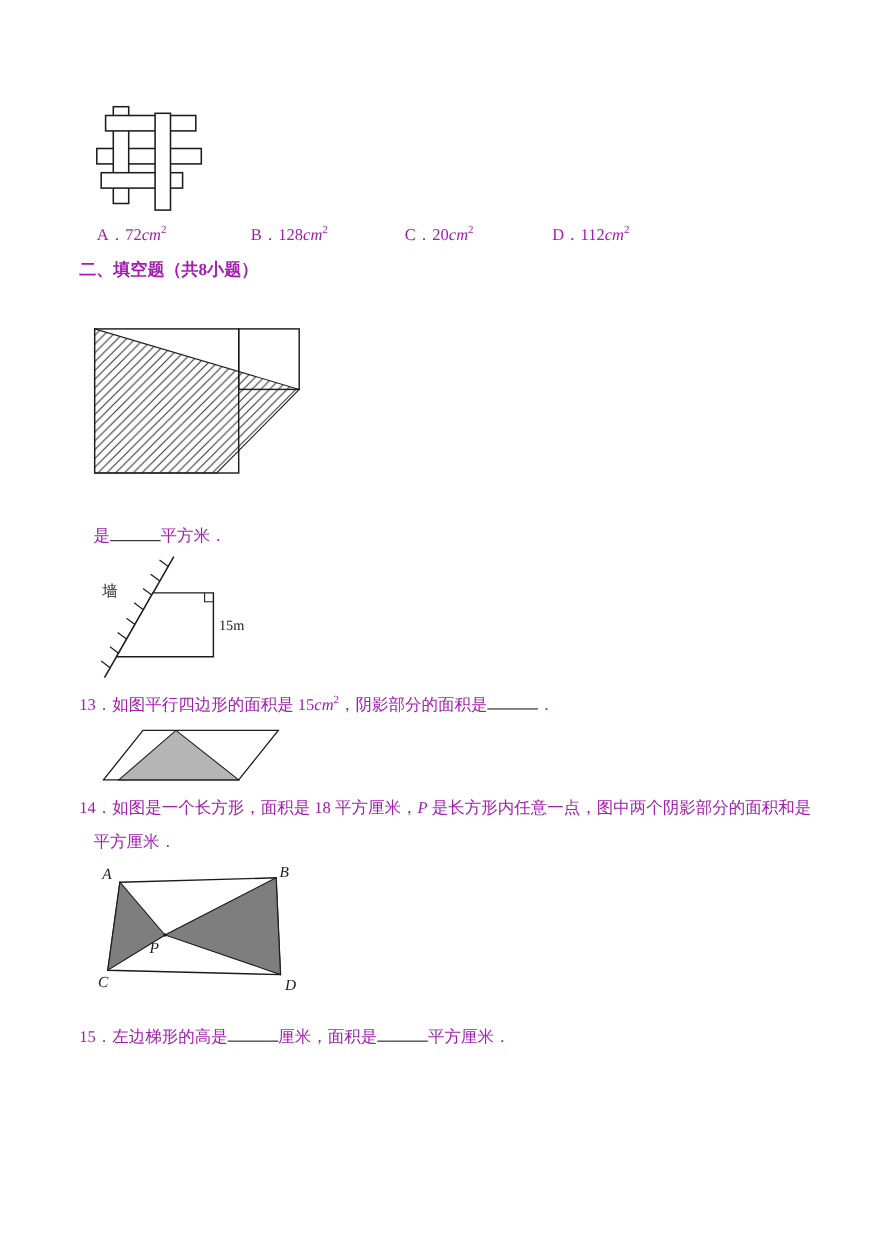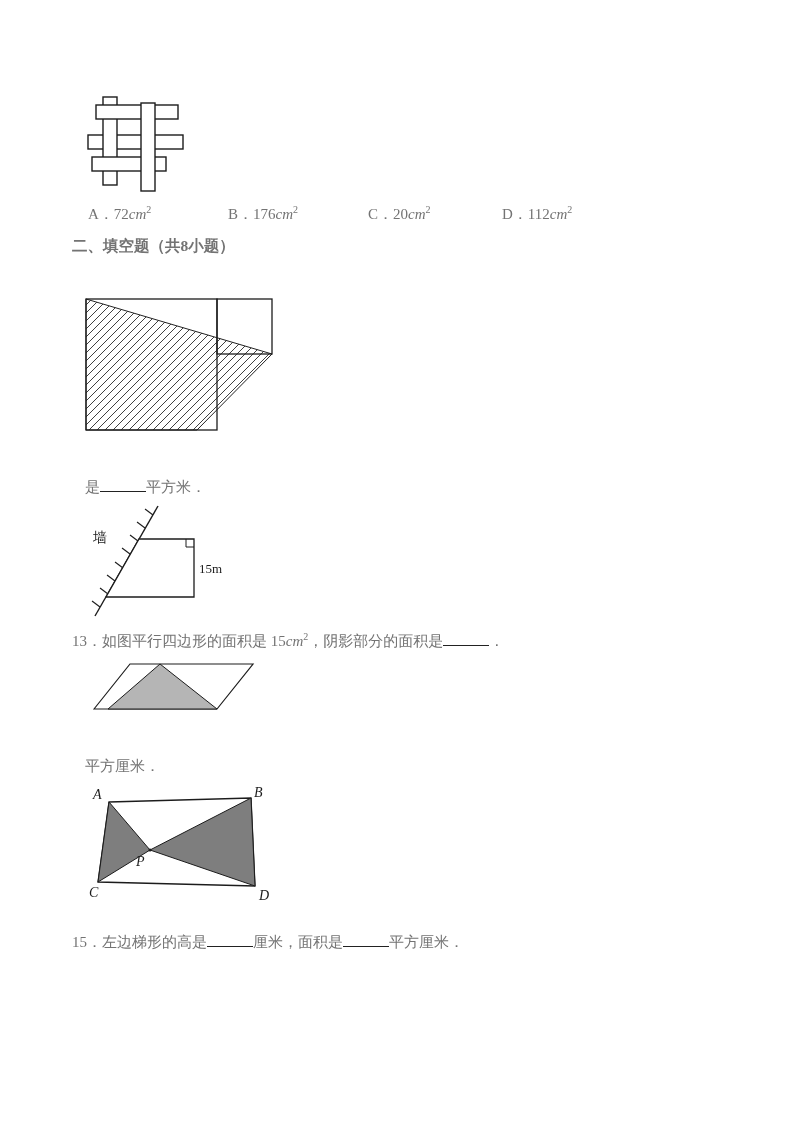--- a/index.html
+++ b/index.html
@@ -1,21 +1,21 @@
 <!DOCTYPE html>
 <html><head>
 <meta charset="utf-8">
 <style>
   * { box-sizing: border-box; }
   html,body { margin:0; padding:0; }
   body { background:#ffffff; }
   .page {
     position:relative; width:793px; height:1122px; background:#ffffff;
     font-family:"Liberation Serif","DejaVu Serif",serif;
-    color:#737373; overflow:hidden;
+    color:#a21caf; overflow:hidden;
   }
   .line { position:absolute; white-space:nowrap; font-size:15px; line-height:1.3; }
   .bold { font-weight:bold; font-size:15.5px; }
   .blank { display:inline-block; width:46px; height:15px; border-bottom:1px solid #222; vertical-align:baseline; }
   .it { font-style:italic; font-family:"Liberation Serif",serif; }
   sup { font-size:10px; }
   .fig { position:absolute; }
   svg text { font-family:"Liberation Serif","DejaVu Serif",serif; fill:#1c1c1c; }
   .opt { position:absolute; top:204px; font-size:15px; white-space:nowrap; }
 </style>
@@ -28,21 +28,21 @@
     <g fill="#ffffff" stroke="#1c1c1c" stroke-width="1.4">
       <rect x="2" y="40" width="95" height="14"></rect>
       <rect x="17" y="2" width="14" height="88"></rect>
       <rect x="10" y="10" width="82" height="14"></rect>
       <rect x="6" y="62" width="74" height="14"></rect>
       <rect x="55" y="8" width="14" height="88"></rect>
     </g>
   </svg>
 
   <span class="opt" style="left:88px"><span>A．72</span><i class="it">cm</i><sup>2</sup></span>
-  <span class="opt" style="left:228px"><span>B．176</span><i class="it">cm</i><sup>2</sup></span>
+  <span class="opt" style="left:228px"><span>B．128</span><i class="it">cm</i><sup>2</sup></span>
   <span class="opt" style="left:368px"><span>C．20</span><i class="it">cm</i><sup>2</sup></span>
   <span class="opt" style="left:502px"><span>D．112</span><i class="it">cm</i><sup>2</sup></span>
 
   <div class="line bold" style="left:72px; top:236px;">二、填空题（共8小题）</div>
 
 
   <svg class="fig" style="left:85px; top:298px;" width="200" height="135" viewBox="0 0 200 135">
     <defs>
       <pattern id="hatch11" width="8" height="8" patternUnits="userSpaceOnUse">
         <path d="M0,8 l8,-8 M-2,2 l4,-4 M6,10 l4,-4" stroke="#2a2a2a" stroke-width="0.9" fill="none"></path>
@@ -77,20 +77,23 @@
 
   <div class="line" style="left:72px; top:630px;">
     <span>13．如图平行四边形的面积是 15</span><i class="it">cm</i><sup>2</sup><span>，阴影部分的面积是</span><span class="blank"></span><span>．</span>
   </div>
 
   <svg class="fig" style="left:93px; top:662px;" width="165" height="50" viewBox="0 0 165 50">
     <polygon points="1,47 37,2 160,2 124,47" fill="#ffffff" stroke="#1c1c1c" stroke-width="1.2"></polygon>
     <polygon points="15,47 67,2 124,47" stroke="#1c1c1c" stroke-width="1" fill="#b5b5b5"></polygon>
   </svg>
 
+  <div class="line" style="left:72px; top:726px;">
+    <span>14．如图是一个长方形，面积是 18 平方厘米，</span><i class="it">P</i><span> 是长方形内任意一点，图中两个阴影部分的面积和是</span>
+  </div>
   <div class="line" style="left:85px; top:757px;">平方厘米．</div>
 
   <svg class="fig" style="left:88px; top:786px;" width="190" height="118" viewBox="0 0 190 118">
     <polygon points="21,16 163,12 167,100 10,96" fill="#ffffff" stroke="#1c1c1c" stroke-width="1.3"></polygon>
     <polygon points="21,16 62,64 10,96" stroke="#1c1c1c" stroke-width="1" fill="#7e7e7e"></polygon>
     <polygon points="163,12 62,64 167,100" stroke="#1c1c1c" stroke-width="1" fill="#7e7e7e"></polygon>
     <circle cx="62" cy="64" r="1.6" fill="#1c1c1c"></circle>
     <text x="5" y="13" font-size="14" font-style="italic">A</text>
     <text x="166" y="11" font-size="14" font-style="italic">B</text>
     <text x="1" y="111" font-size="14" font-style="italic">C</text>

